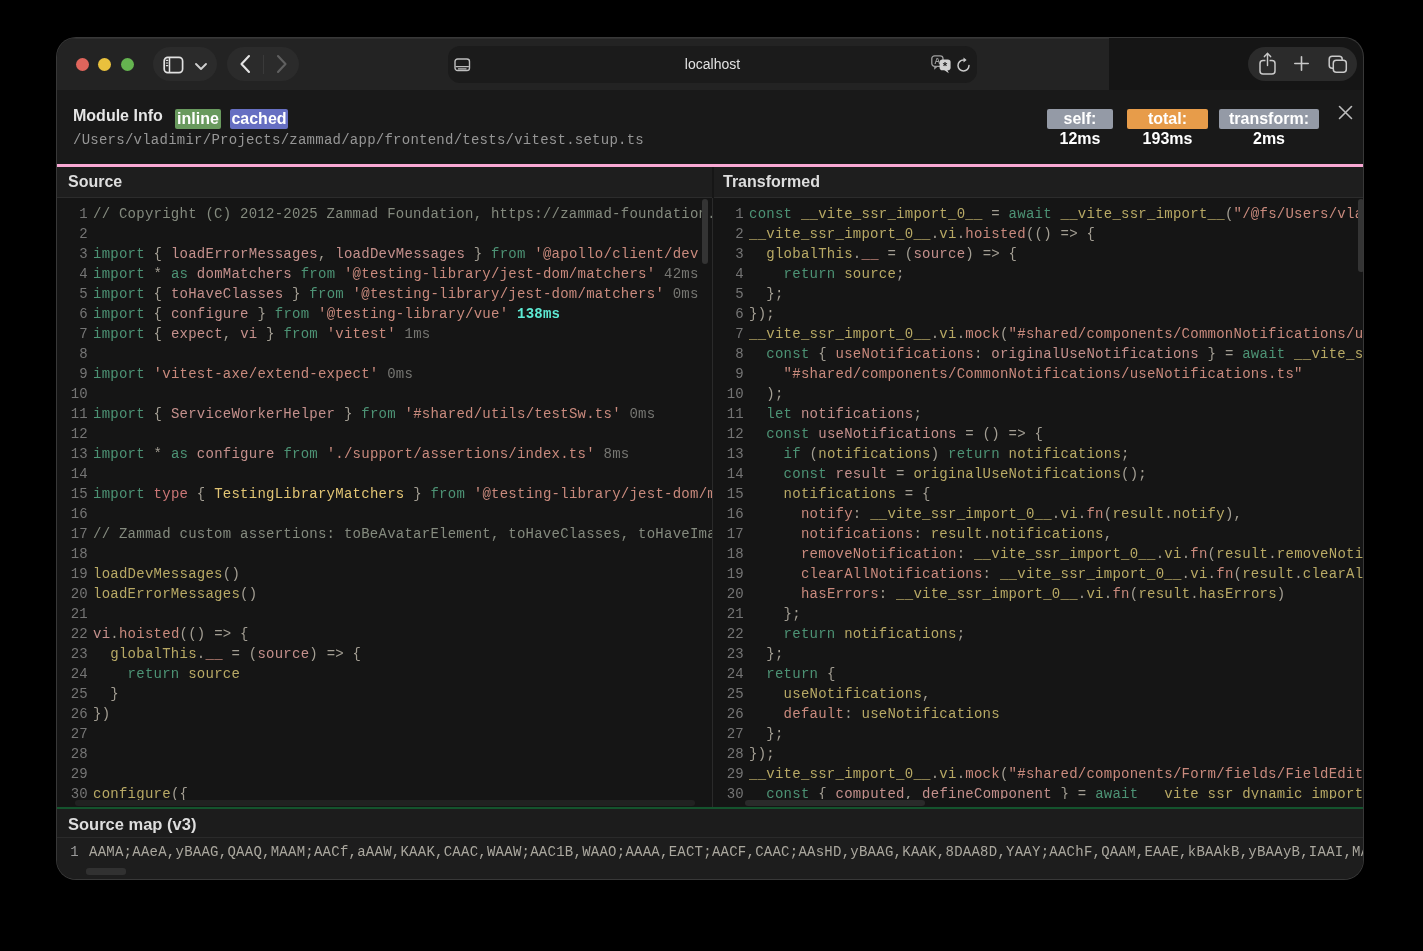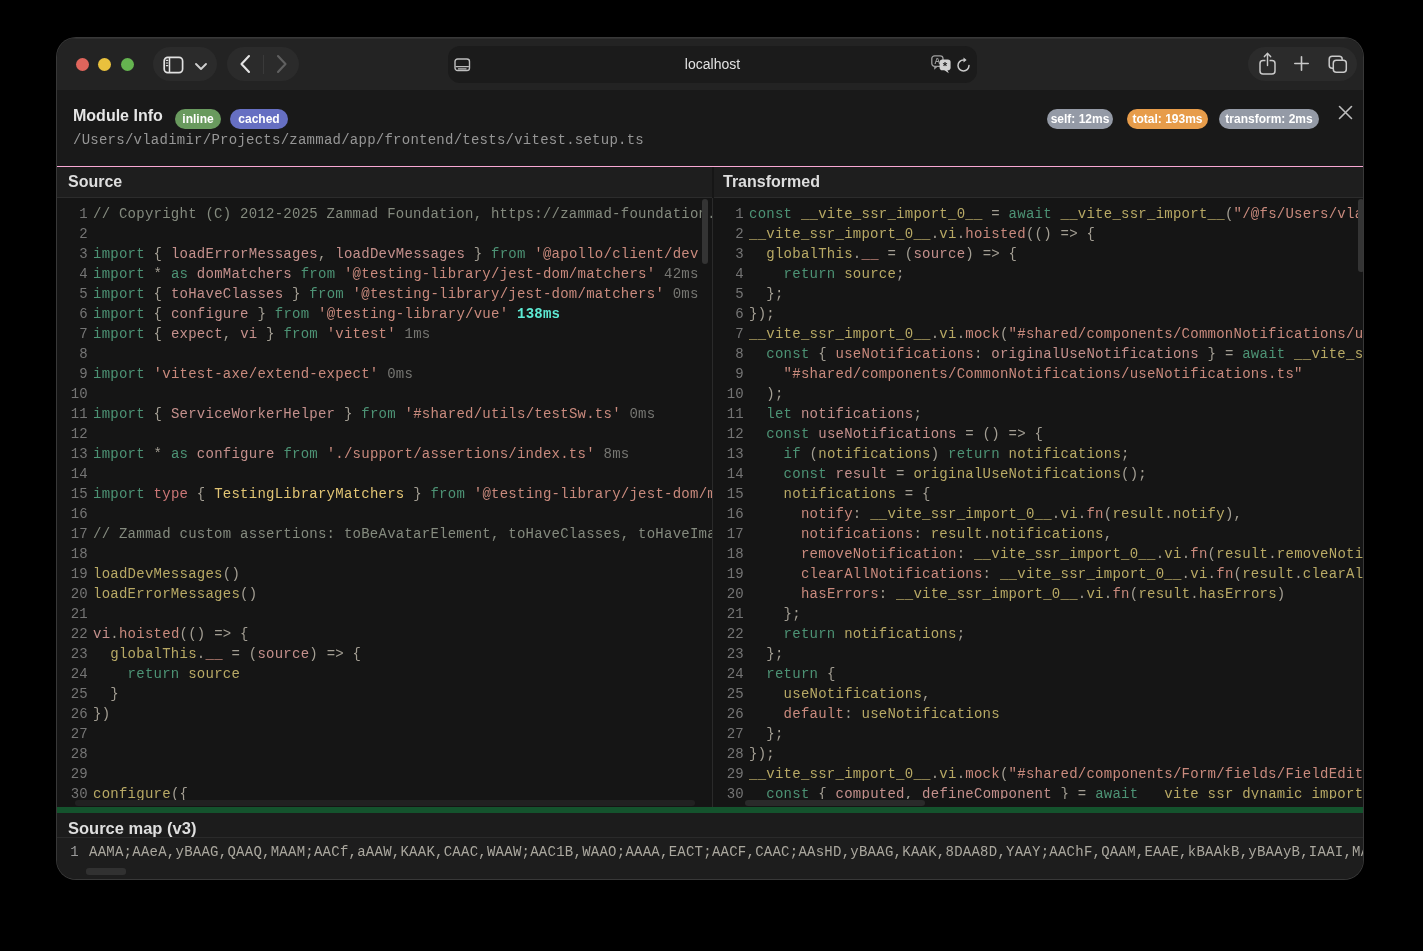--- a/index.html
+++ b/index.html
@@ -5,36 +5,36 @@
 * { margin:0; padding:0; box-sizing:border-box; }
 html,body { width:1423px; height:951px; background:#000; overflow:hidden; }
 body { font-family:"Liberation Sans", sans-serif; }
 .mono { font-family:"Liberation Mono", monospace; }
 #win {
   position:absolute; left:57px; top:38px; width:1306px; height:841px;
   background:#151515; border-radius:19px; overflow:hidden;
   box-shadow:0 0 0 1px #383838;
 }
 
-#titlebar { position:absolute; left:0; top:0; width:1306px; height:52px; background:#232323; box-shadow:inset 0 1px 0 rgba(255,255,255,0.06);padding-left:48px; }
+#titlebar { position:absolute; left:0; top:0; width:1052px; height:52px; background:#232323; box-shadow:inset 0 1px 0 rgba(255,255,255,0.06);padding-left:48px; }
 .light { position:absolute; top:19.5px; width:13px; height:13px; border-radius:50%; }
 #l-red { left:19px; background:#e0655c; }
 #l-yel { left:41px; background:#e9c13d; }
 #l-grn { left:63.5px; background:#65b450; }
 .tbtn { position:absolute; top:9px; height:34px; background:#2b2b2b; border-radius:17px; }
 #b-side { left:96px; width:64px; }
 #b-nav  { left:170px; width:72px; }
 #b-grp  { left:1191px; width:109px; }
 #urlbar { position:absolute; left:391px; top:8px; width:529px; height:37px; background:#1b1b1b; border-radius:12px; }
 #urltext { position:absolute; left:391px; width:529px; top:8px; height:37px; line-height:37px; text-align:center; color:#e3e3e3; font-size:14px; font-weight:500; }
 .ticon { position:absolute; }
 
-#modhead { position:absolute; left:0; top:52px; width:1306px; height:77px; background:#191919; border-bottom:1px solid #f9a8d4; }
+#modhead { position:absolute; left:0; top:52px; width:1306px; height:77px; background:#191919; border-bottom:3px solid #f9a8d4; }
 #mtitle { position:absolute; left:16px; top:17px; font-size:16px; font-weight:700; color:#e6e6e6; }
-.pill { position:absolute; height:20px; border-radius:10px; color:#fff; font-size:12px; font-weight:700; line-height:20px; text-align:center; }
+.pill { position:absolute; height:20px; border-radius:2px; color:#fff; font-size:16px; font-weight:700; line-height:20px; text-align:center; }
 #p-inline { left:118px; top:19px; width:46px; background:#699a5e; }
 #p-cached { left:173px; top:19px; width:58px; background:#666fc2; }
 #p-self   { left:990px; top:19px; width:66px; background:#949aa6; }
 #p-total  { left:1070px; top:19px; width:81px; background:#e79c4a; }
 #p-trans  { left:1162px; top:19px; width:100px; background:#949aa6; }
 #mpath { position:absolute; left:16px; top:42px; font-size:14px; letter-spacing:0.25px; color:#969696; }
 
 #pheads { position:absolute; left:0; top:129px; width:1306px; height:31px; background:#1e1e1e; border-bottom:1px solid #2c2c2c; }
 #pheads .ph { position:absolute; top:0; height:30px; line-height:30px; font-size:16px; font-weight:700; color:#dedede; }
 #divider { position:absolute; left:655px; top:129px; width:1px; height:640px; background:#2a2a2a; }
@@ -53,21 +53,21 @@
 .r { color:#c4908c; } 
 .p { color:#a39e93; } 
 .c { color:#848a7e; } 
 .d { color:#767672; } 
 .hl { color:#5eead4; font-weight:700; } 
 .y { color:#e2c574; } 
 .b { color:#cb7676; } 
 
 .sb { position:absolute; background:#343434; border-radius:3px; }
 
-#smhead { position:absolute; left:0; top:769px; width:1306px; height:31px; background:#1c1c1c; border-top:6px solid #14532d; border-bottom:1px solid #2a2a2a; }
+#smhead { position:absolute; left:0; top:769px; width:1306px; height:31px; background:#1c1c1c; border-top:2px solid #14532d; border-bottom:1px solid #2a2a2a; }
 #smhead span { position:absolute; left:11px; top:0; height:30px; line-height:30px; font-size:16.5px; font-weight:700; color:#dedede; }
 #smrow { position:absolute; left:0; top:800px; width:1306px; height:41px; background:#1d1d1d; overflow:hidden; }
 #smrow .l { margin-top:4px; }
 #smrow .n { width:22px; color:#9a9a9a; }
 #smrow .t { color:#aba89f; padding-left:10px; }
 </style>
 </head>
 <body>
 <div id="win">
   <div id="titlebar">

